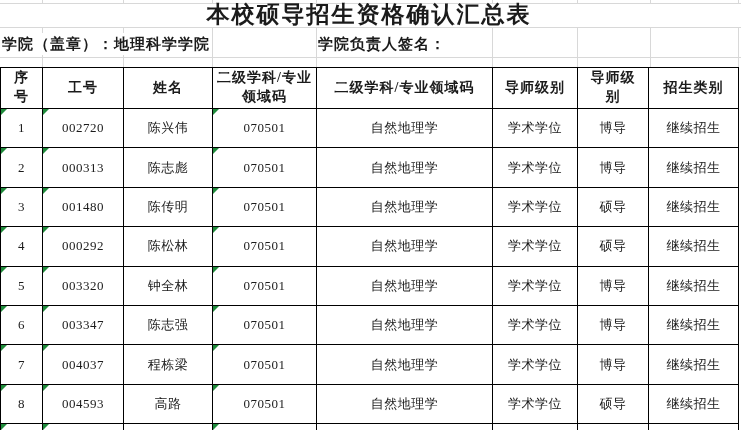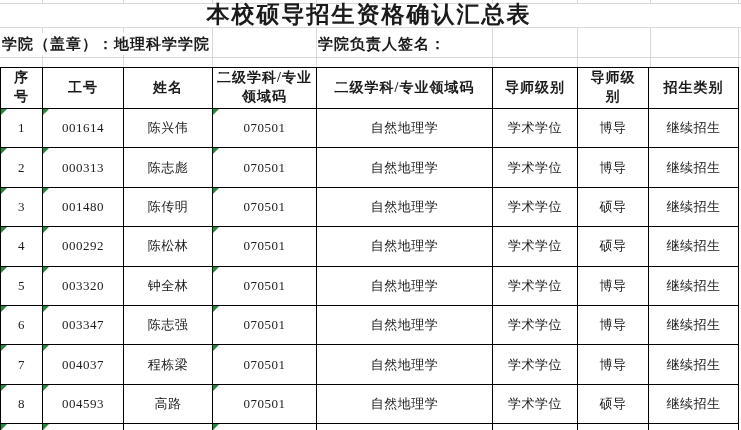--- a/index.html
+++ b/index.html
@@ -114,21 +114,21 @@
           <th>二级学科/专业领域码</th>
           <th>二级学科/专业领域码</th>
           <th>导师级别</th>
           <th>导师级别</th>
           <th>招生类别</th>
         </tr>
     </thead>
     <tbody id="sheet-body">
         <tr>
           <td><span class="err-tri"></span><span>1</span></td>
-          <td><span class="err-tri"></span><span>001614</span></td>
+          <td><span class="err-tri"></span><span>002720</span></td>
           <td><span>陈兴伟</span></td>
           <td><span class="err-tri"></span><span>070501</span></td>
           <td><span>自然地理学</span></td>
           <td><span>学术学位</span></td>
           <td><span>博导</span></td>
           <td><span>继续招生</span></td>
         </tr>
         <tr>
           <td><span class="err-tri"></span><span>2</span></td>
           <td><span class="err-tri"></span><span>000313</span></td>

